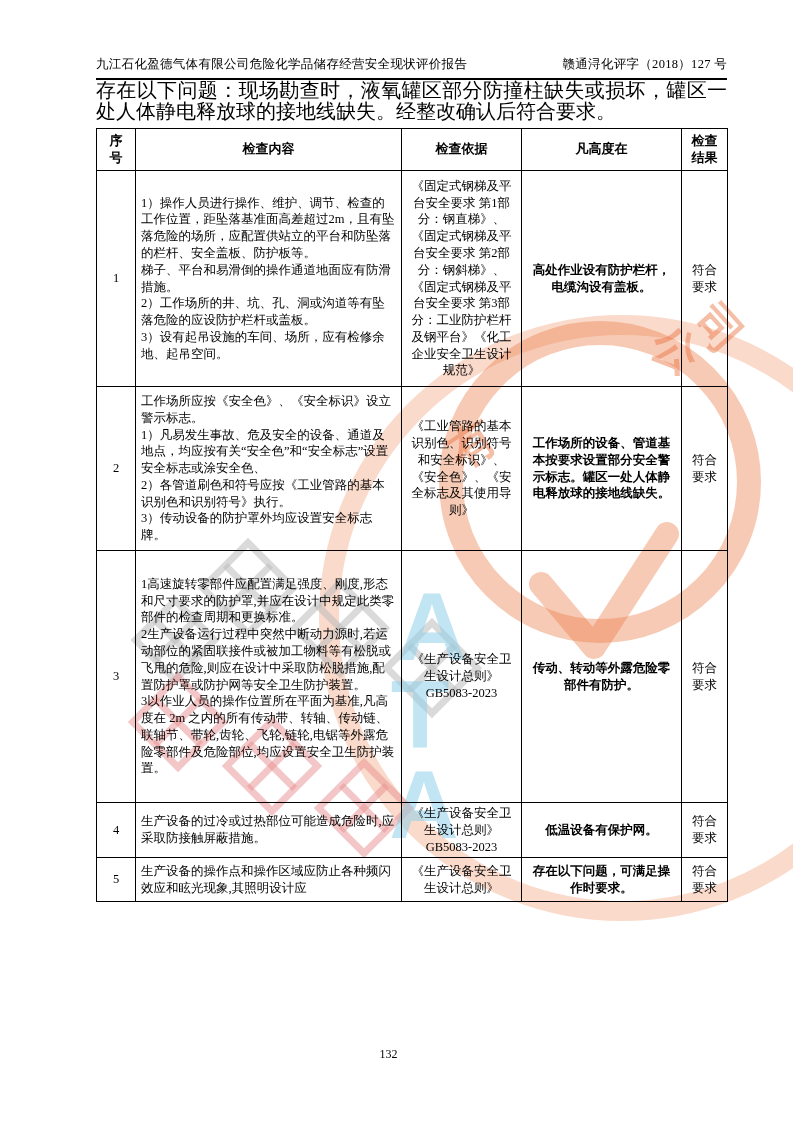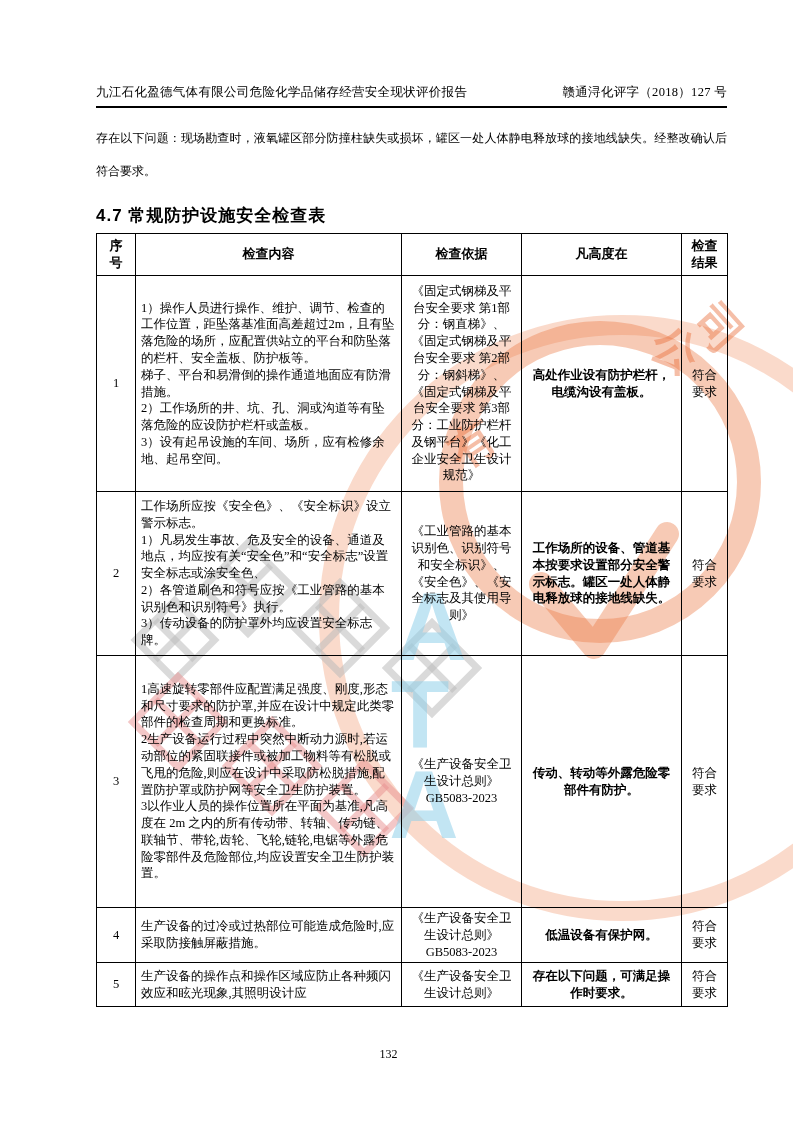--- a/index.html
+++ b/index.html
@@ -11,25 +11,25 @@
     background: #ffffff;
     font-family: "Liberation Serif", serif;
     color: #000;
     overflow: hidden;
   }
   .wm-layer { position:absolute; top:0; left:0; width:793px; height:1122px; z-index:0; pointer-events:none; }
   .content { position: relative; z-index: 1; padding: 0 66px 0 96px; }
 
   .doc-header {
     display:flex; justify-content:space-between; align-items:flex-end;
-    padding-top: 84px; padding-bottom: 5px;
+    padding-top: 56px; padding-bottom: 5px;
     border-bottom: 2px solid #000;
     font-size: 12.5px; letter-spacing: 0.3px;
   }
-  .intro { margin-top: 14px; font-size: 12px; line-height: 33px; text-align: justify; }
+  .intro { font-size: 20px; line-height: 21px; text-align: justify; }
   .sec-heading {
     margin-top: 16px;
     font-family: "Liberation Sans", sans-serif;
     font-weight: bold; font-size: 17px; letter-spacing: 1px;
   }
   .sec-lead { margin-top: 12px; font-size: 16px; text-indent: 32px; }
   .tbl-title {
     margin-top: 10px; text-align: center;
     font-family: "Liberation Sans", sans-serif;
     font-weight: bold; font-size: 15.5px; letter-spacing: 1px;
@@ -134,21 +134,20 @@
 
   <div class="content">
 
     <div class="doc-header">
       <span>九江石化盈德气体有限公司危险化学品储存经营安全现状评价报告</span>
       <span>赣通浔化评字（2018）127 号</span>
     </div>
 
     <p class="intro">存在以下问题：现场勘查时，液氧罐区部分防撞柱缺失或损坏，罐区一处人体静电释放球的接地线缺失。经整改确认后符合要求。</p>
 
-    <h2 class="sec-heading">4.7 常规防护设施安全检查表</h2>
 
 
 
     <table class="check">
       <colgroup>
         <col class="c-no">
           <col class="c-content">
           <col class="c-basis">
           <col class="c-situation">
           <col class="c-result">

